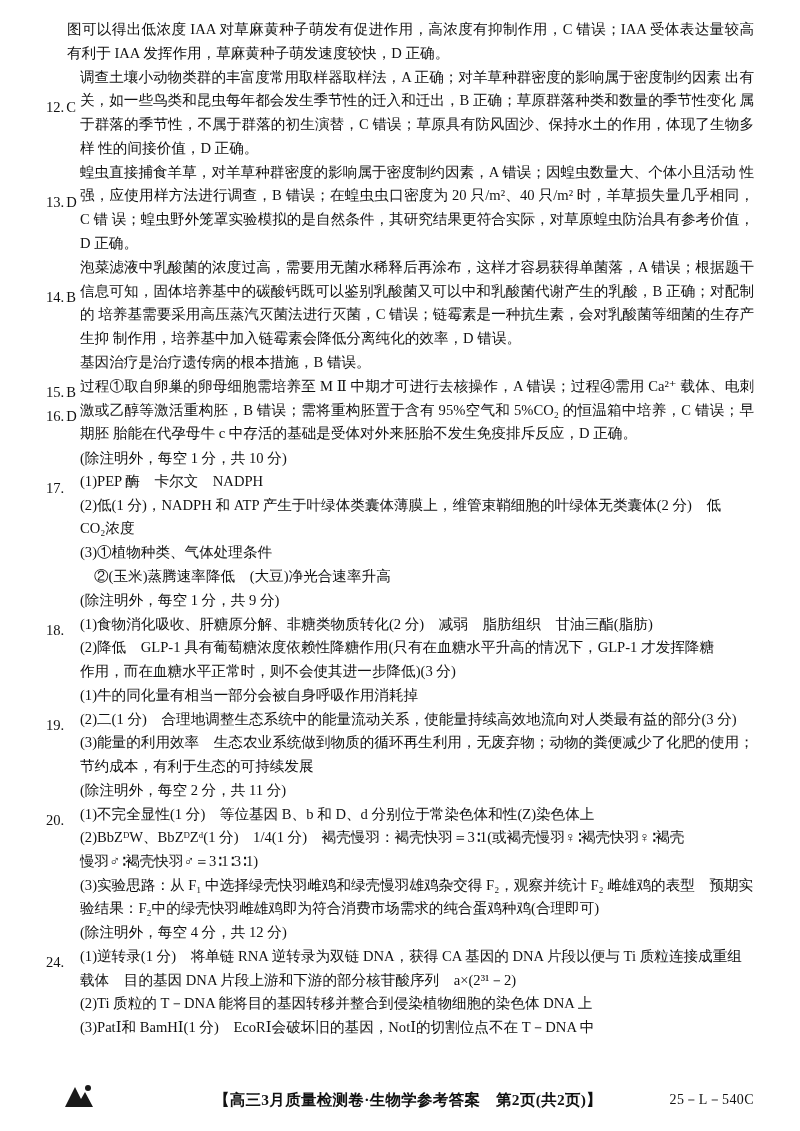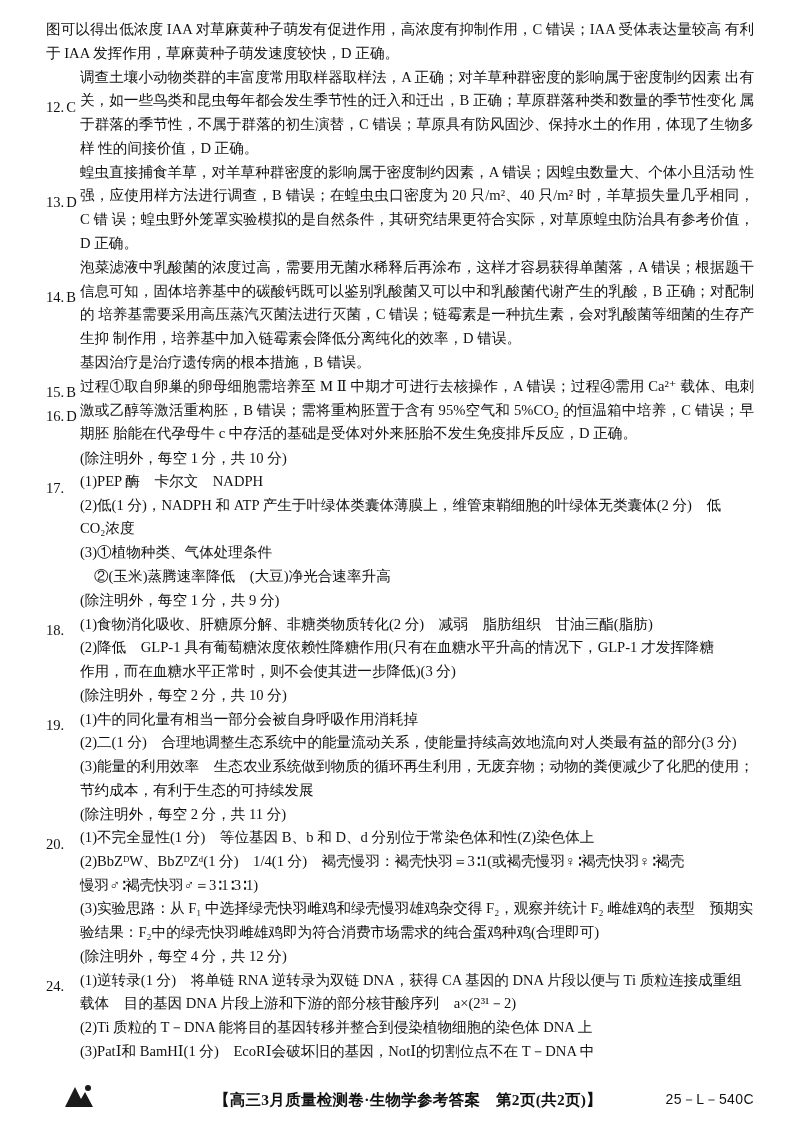--- a/index.html
+++ b/index.html
@@ -27,20 +27,21 @@
     text-align: justify;
     text-justify: inter-ideograph;
   }
   .para {
     position: relative;
     margin: 0 0 0.5px 0;
     padding-left: 34px;
   }
   .para.plain {
     padding-left: 0;
+    margin-left: 21px;
   }
   .para.hang {
     padding-left: 34px;
   }
   .num {
     position: absolute;
     left: 0;
     top: 0;
     width: 32px;
     text-align: left;
@@ -83,21 +84,21 @@
     font-size: 15.5px;
     font-weight: bold;
     letter-spacing: 0.3px;
     white-space: nowrap;
   }
   .footer-right {
     position: absolute;
     right: 46px;
     bottom: 8px;
     font-size: 14px;
-    font-family: Liberation Sans, sans-serif;
+    font-family: Liberation Serif, serif;
     letter-spacing: 0.4px;
   }
   .footer-logo {
     position: absolute;
     left: 46px;
     bottom: 4px;
     width: 34px;
     height: 30px;
   }
   .footer-logo svg { display:block; }
@@ -177,21 +178,20 @@
       <span class="sub">(除注明外，每空 1 分，共 9 分)</span>
       <span class="sub">(1)食物消化吸收、肝糖原分解、非糖类物质转化(2 分)　减弱　脂肪组织　甘油三酯(脂肪)</span>
       <span class="sub">(2)降低　GLP‐1 具有葡萄糖浓度依赖性降糖作用(只有在血糖水平升高的情况下，GLP‐1 才发挥降糖</span>
       <span class="sub">作用，而在血糖水平正常时，则不会使其进一步降低)(3 分)</span>
     </div>
 
     <div class="para hang">
       <span class="num">
         <span class="q">19.</span>
       </span>
-      <span class="sub">(除注明外，每空 2 分，共 10 分)</span>
       <span class="sub">(1)牛的同化量有相当一部分会被自身呼吸作用消耗掉</span>
       <span class="sub">(2)二(1 分)　合理地调整生态系统中的能量流动关系，使能量持续高效地流向对人类最有益的部分(3 分)</span>
       <span class="sub">(3)能量的利用效率　生态农业系统做到物质的循环再生利用，无废弃物；动物的粪便减少了化肥的使用；</span>
       <span class="sub">节约成本，有利于生态的可持续发展</span>
     </div>
 
     <div class="para hang">
       <span class="num">
         <span class="q">20.</span>
       </span>

